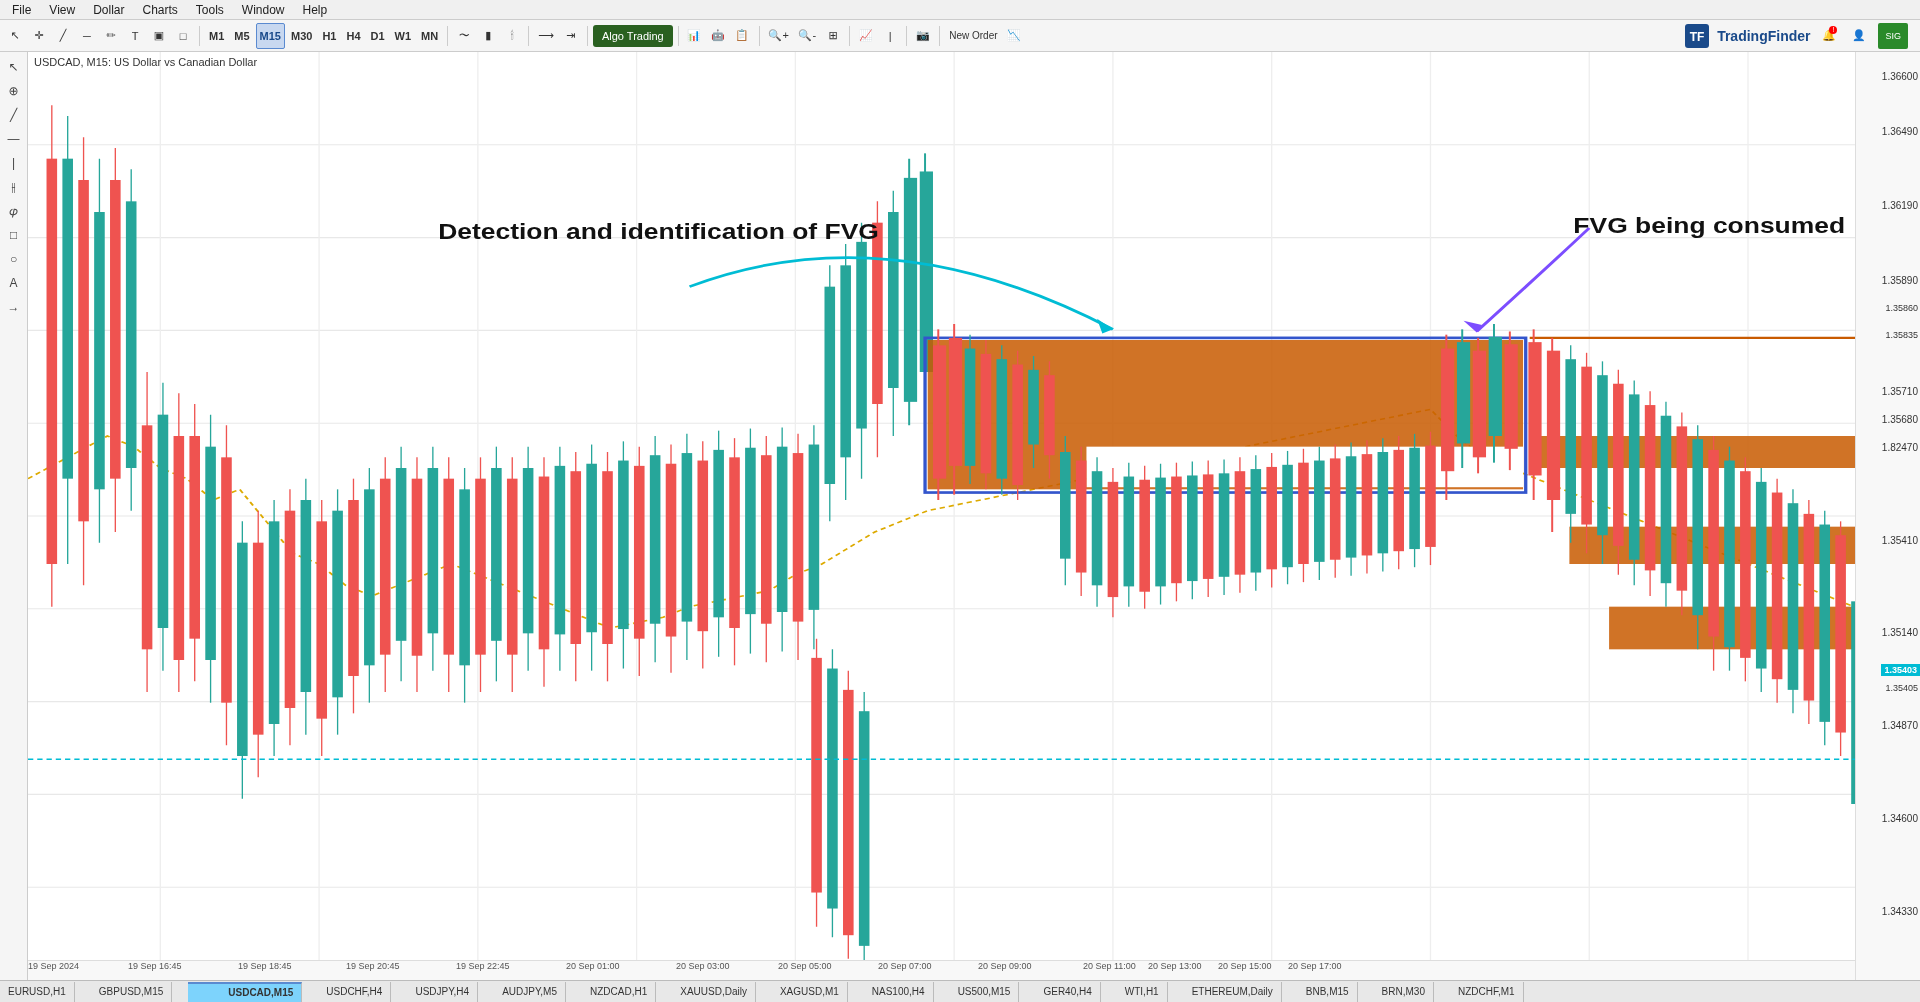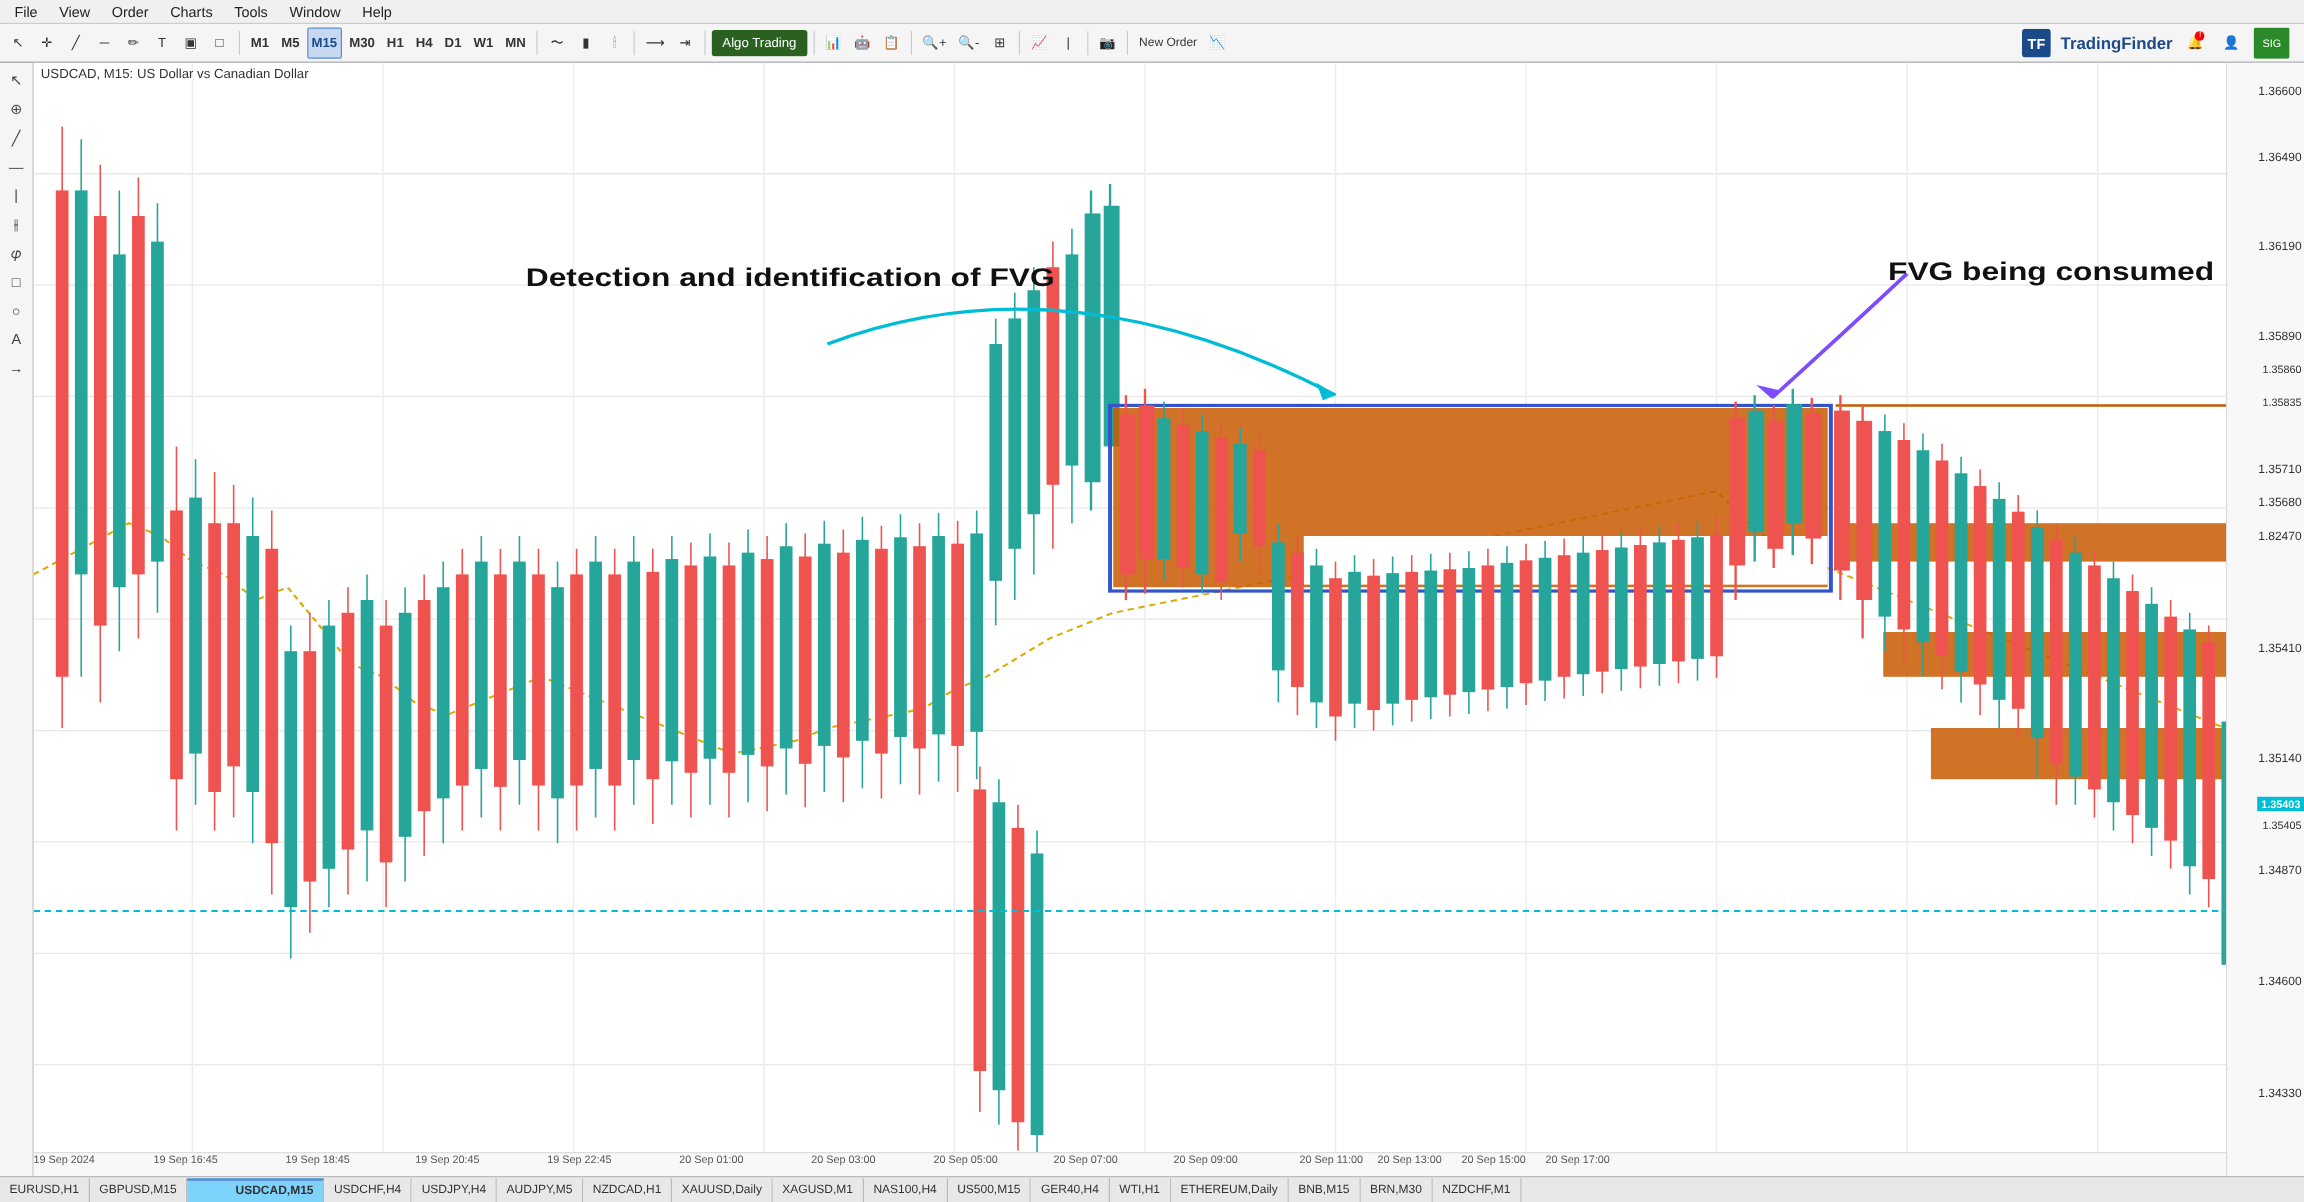--- a/index.html
+++ b/index.html
@@ -116,20 +116,21 @@
 
     
     #bottom-tabs {
       height: 22px;
       background: #e8e8e8;
       border-top: 1px solid #bbb;
       display: flex;
       align-items: center;
       overflow-x: auto;
       overflow-y: hidden;
+      gap: 16px;
     }
     .chart-tab {
       height: 20px;
       padding: 0 8px;
       font-size: 10px;
       border-right: 1px solid #bbb;
       display: flex;
       align-items: center;
       cursor: pointer;
       white-space: nowrap;
@@ -143,21 +144,21 @@
       width: 100%;
       height: 100%;
     }
   </style>
 </head>
 <body>
 
 <div id="menu-bar">
   <div class="menu-item">File</div>
   <div class="menu-item">View</div>
-  <div class="menu-item">Order</div>
+  <div class="menu-item">Dollar</div>
   <div class="menu-item">Charts</div>
   <div class="menu-item">Tools</div>
   <div class="menu-item">Window</div>
   <div class="menu-item">Help</div>
 </div>
 
 <div id="toolbar">
 
   <button class="tb-btn" title="Cursor">↖</button>
   <button class="tb-btn" title="Crosshair">✛</button>

